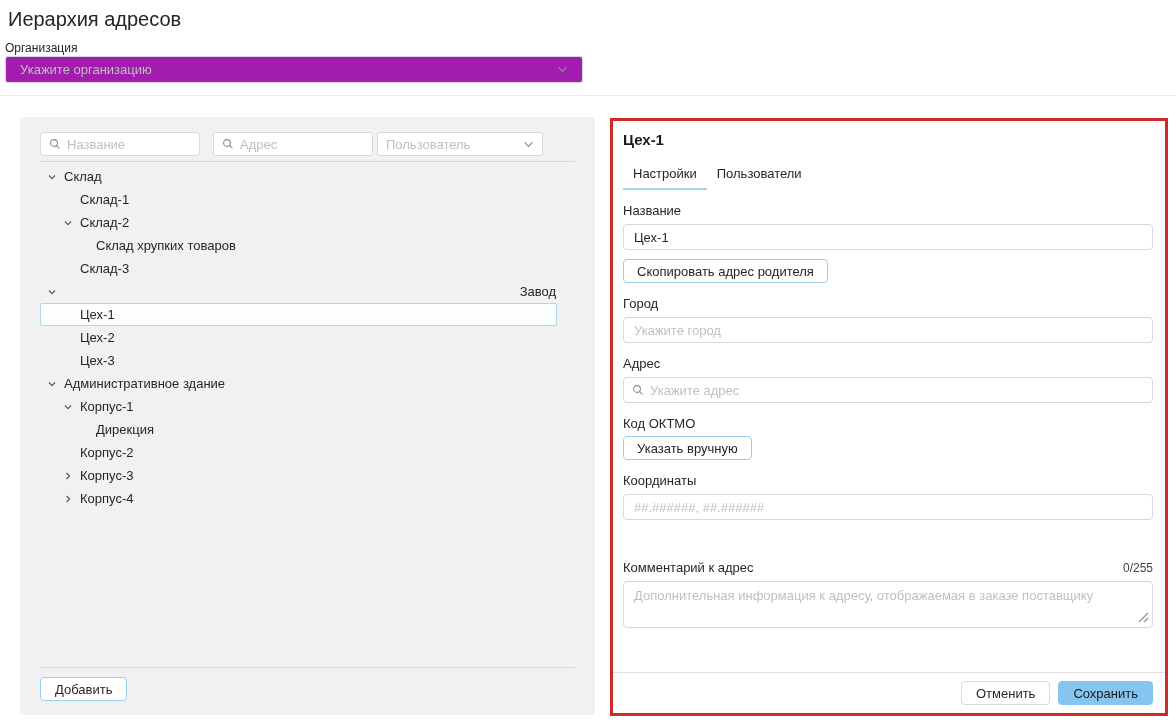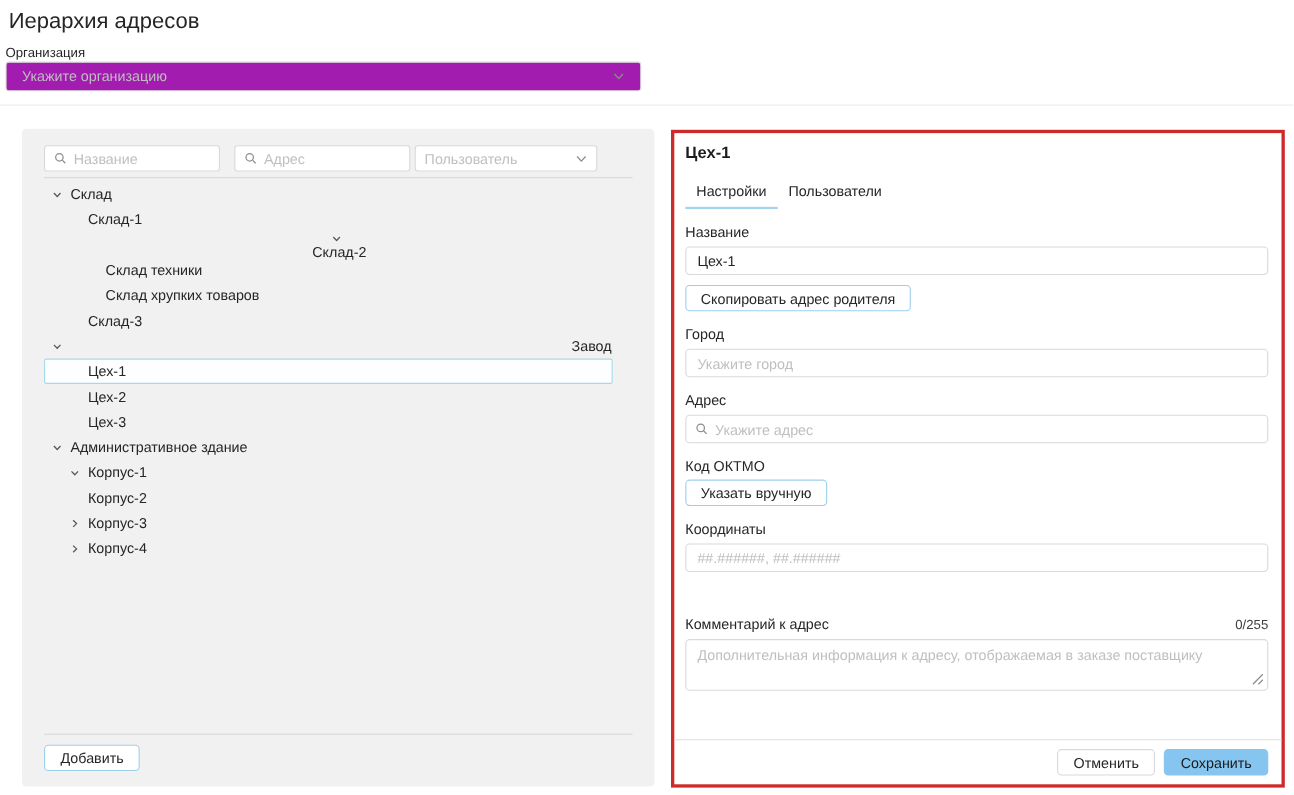--- a/index.html
+++ b/index.html
@@ -163,75 +163,75 @@
           <svg width="10" height="10" viewBox="0 0 10 10">
             <polyline points="2,3.5 5,6.6 8,3.5" fill="none" stroke="#595959" stroke-width="1.2"></polyline>
           </svg>
         </span>
         <span>Склад</span>
       </div>
       <div class="tree-row" style="padding-left: 20px;">
         <span class="chev"></span>
         <span>Склад-1</span>
       </div>
-      <div class="tree-row" style="padding-left: 20px; flex-direction: column;">
+      <div class="tree-row" style="padding-left: 20px;">
         <span class="chev">
           <svg width="10" height="10" viewBox="0 0 10 10">
             <polyline points="2,3.5 5,6.6 8,3.5" fill="none" stroke="#595959" stroke-width="1.2"></polyline>
           </svg>
         </span>
         <span>Склад-2</span>
       </div>
       <div class="tree-row" style="padding-left: 36px;">
         <span class="chev"></span>
-        <span>Склад техники</span>
+        <span>Склад хрупких товаров</span>
+      </div>
+      <div class="tree-row" style="padding-left: 20px;">
+        <span class="chev"></span>
+        <span>Склад-3</span>
+      </div>
+      <div class="tree-row" style="padding-left: 4px; justify-content: space-between;">
+        <span class="chev">
+          <svg width="10" height="10" viewBox="0 0 10 10">
+            <polyline points="2,3.5 5,6.6 8,3.5" fill="none" stroke="#595959" stroke-width="1.2"></polyline>
+          </svg>
+        </span>
+        <span>Завод</span>
+      </div>
+      <div class="tree-row selected" style="padding-left: 20px;">
+        <span class="chev"></span>
+        <span>Цех-1</span>
+      </div>
+      <div class="tree-row" style="padding-left: 20px;">
+        <span class="chev"></span>
+        <span>Цех-2</span>
+      </div>
+      <div class="tree-row" style="padding-left: 20px;">
+        <span class="chev"></span>
+        <span>Цех-3</span>
+      </div>
+      <div class="tree-row" style="padding-left: 4px;">
+        <span class="chev">
+          <svg width="10" height="10" viewBox="0 0 10 10">
+            <polyline points="2,3.5 5,6.6 8,3.5" fill="none" stroke="#595959" stroke-width="1.2"></polyline>
+          </svg>
+        </span>
+        <span>Административное здание</span>
+      </div>
+      <div class="tree-row" style="padding-left: 20px;">
+        <span class="chev">
+          <svg width="10" height="10" viewBox="0 0 10 10">
+            <polyline points="2,3.5 5,6.6 8,3.5" fill="none" stroke="#595959" stroke-width="1.2"></polyline>
+          </svg>
+        </span>
+        <span>Корпус-1</span>
       </div>
       <div class="tree-row" style="padding-left: 36px;">
         <span class="chev"></span>
-        <span>Склад хрупких товаров</span>
-      </div>
-      <div class="tree-row" style="padding-left: 20px;">
-        <span class="chev"></span>
-        <span>Склад-3</span>
-      </div>
-      <div class="tree-row" style="padding-left: 4px; justify-content: space-between;">
-        <span class="chev">
-          <svg width="10" height="10" viewBox="0 0 10 10">
-            <polyline points="2,3.5 5,6.6 8,3.5" fill="none" stroke="#595959" stroke-width="1.2"></polyline>
-          </svg>
-        </span>
-        <span>Завод</span>
-      </div>
-      <div class="tree-row selected" style="padding-left: 20px;">
-        <span class="chev"></span>
-        <span>Цех-1</span>
-      </div>
-      <div class="tree-row" style="padding-left: 20px;">
-        <span class="chev"></span>
-        <span>Цех-2</span>
-      </div>
-      <div class="tree-row" style="padding-left: 20px;">
-        <span class="chev"></span>
-        <span>Цех-3</span>
-      </div>
-      <div class="tree-row" style="padding-left: 4px;">
-        <span class="chev">
-          <svg width="10" height="10" viewBox="0 0 10 10">
-            <polyline points="2,3.5 5,6.6 8,3.5" fill="none" stroke="#595959" stroke-width="1.2"></polyline>
-          </svg>
-        </span>
-        <span>Административное здание</span>
-      </div>
-      <div class="tree-row" style="padding-left: 20px;">
-        <span class="chev">
-          <svg width="10" height="10" viewBox="0 0 10 10">
-            <polyline points="2,3.5 5,6.6 8,3.5" fill="none" stroke="#595959" stroke-width="1.2"></polyline>
-          </svg>
-        </span>
-        <span>Корпус-1</span>
+        <span>Дирекция</span>
       </div>
       <div class="tree-row" style="padding-left: 20px;">
         <span class="chev"></span>
         <span>Корпус-2</span>
       </div>
       <div class="tree-row" style="padding-left: 20px;">
         <span class="chev collapsed">
           <svg width="10" height="10" viewBox="0 0 10 10">
             <polyline points="2,3.5 5,6.6 8,3.5" fill="none" stroke="#595959" stroke-width="1.2"></polyline>
           </svg>

